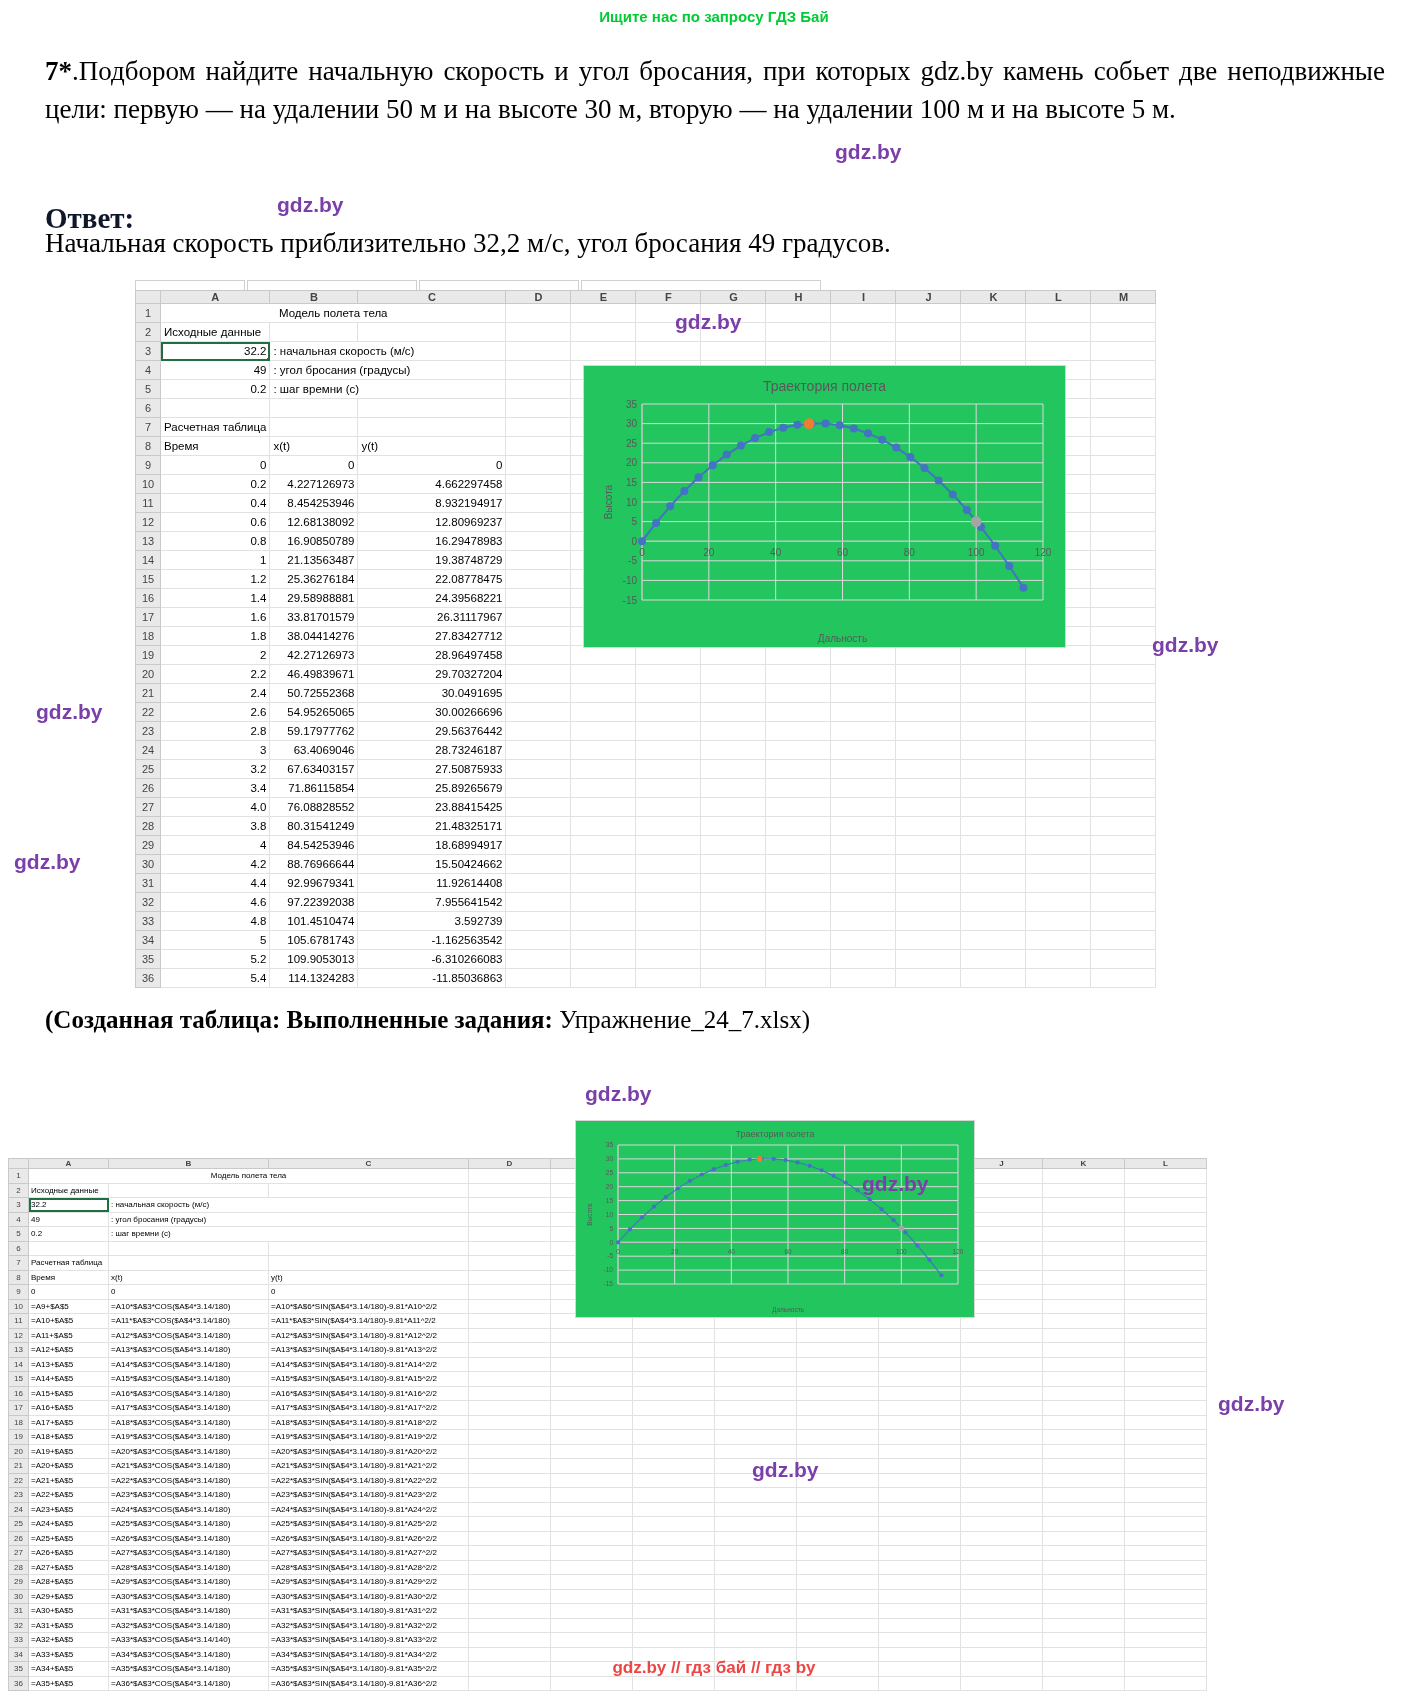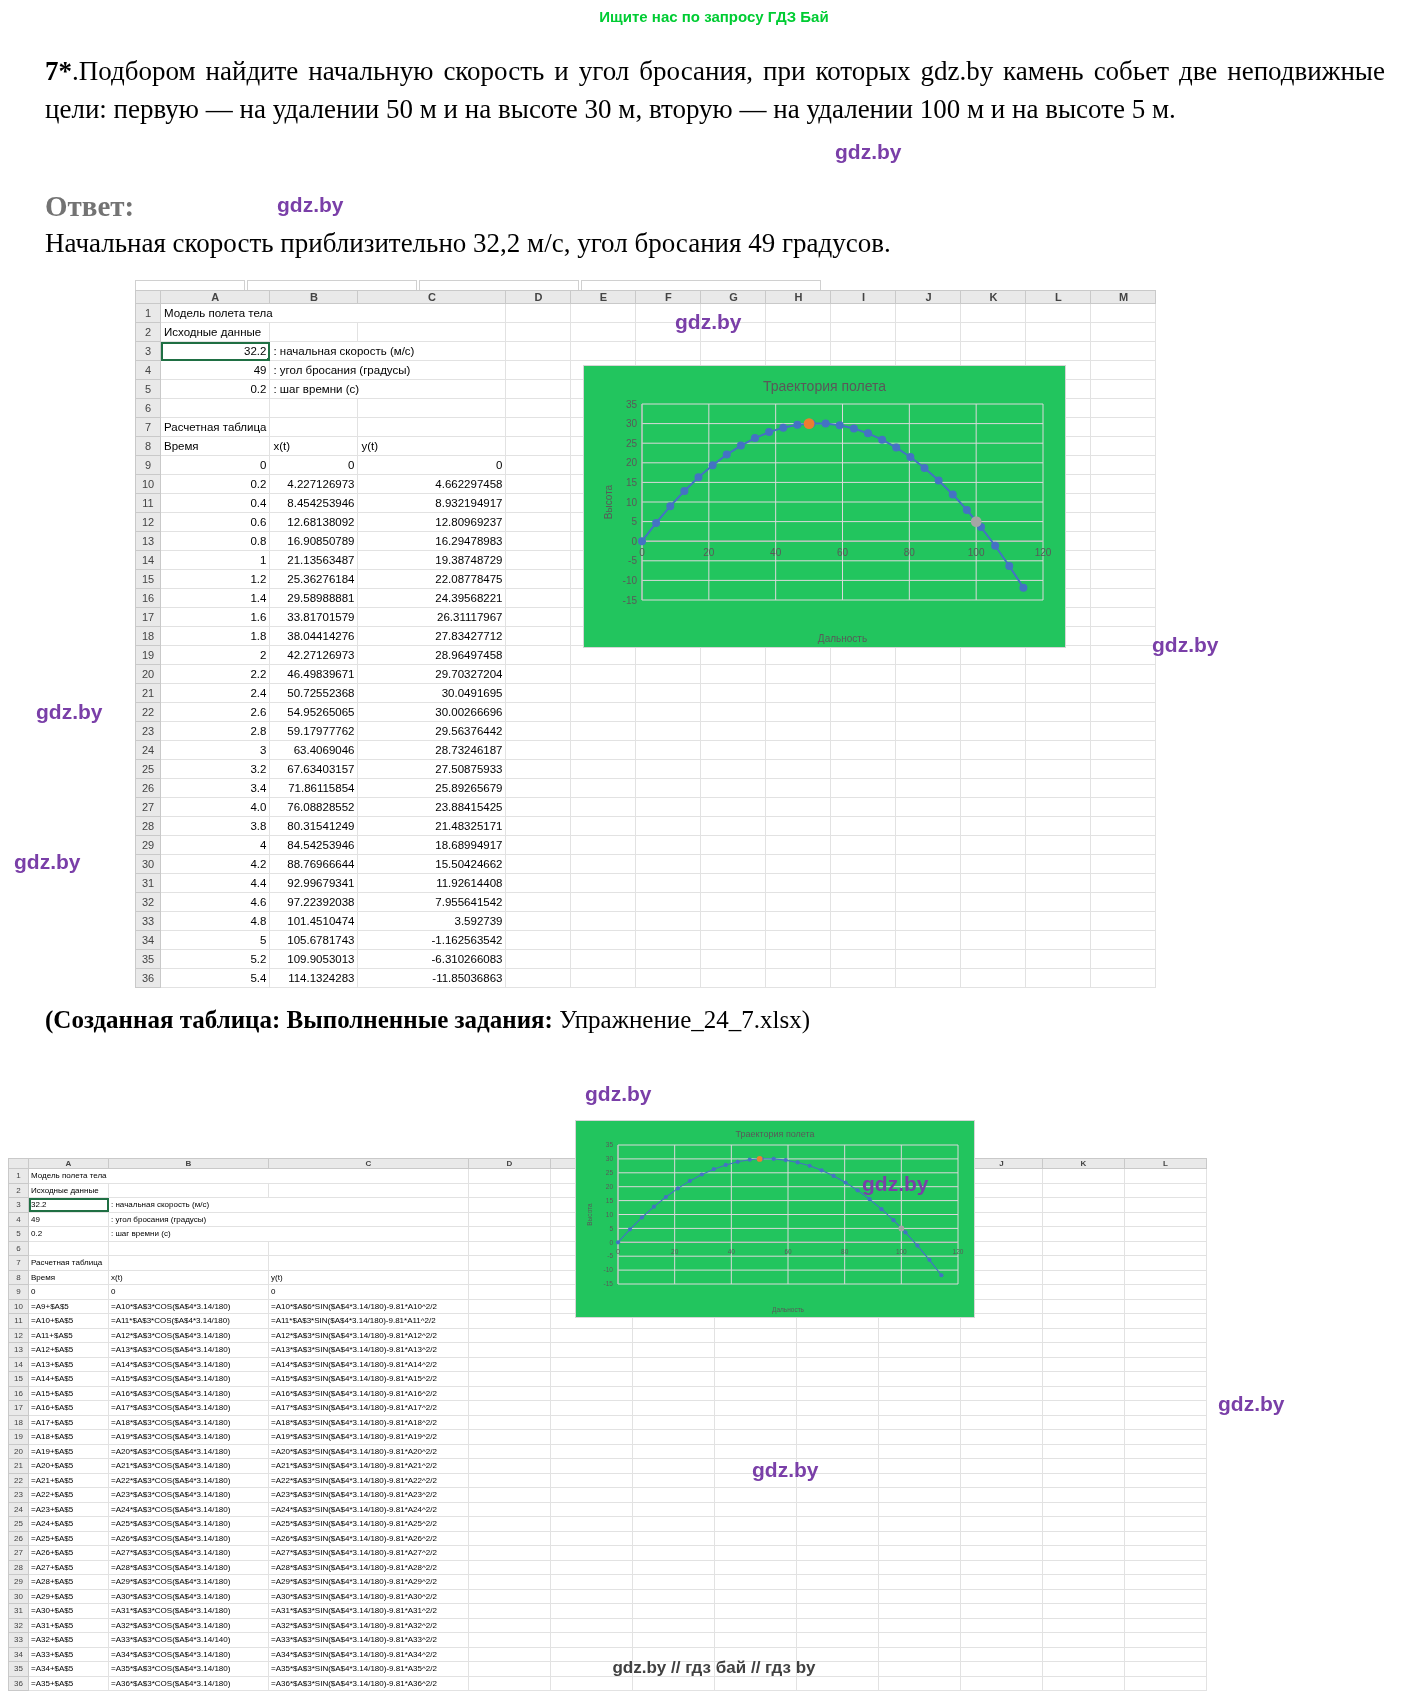--- a/index.html
+++ b/index.html
@@ -22,23 +22,23 @@
 
   
   .problem {
     position:absolute; left:45px; top:52px; width:1340px;
     font-family:"Liberation Serif", serif;
     font-size:27px; line-height:1.42; color:#000;
     text-align:justify;
   }
   .problem b { font-weight:bold; }
   .answer-label {
-    position:absolute; left:45px; top:190px;
+    position:absolute; left:45px; top:202px;
     font-family:"Liberation Serif", serif;
-    font-size:29px; font-weight:bold; color:#737373;
+    font-size:29px; font-weight:bold; color:#0f172a;
   }
   .answer-text {
     position:absolute; left:45px; top:228px;
     font-family:"Liberation Serif", serif;
     font-size:27px; color:#000;
   }
 
   
   .sheet { position:absolute; background:#fff; }
   .sheet table { border-collapse:collapse; table-layout:fixed; }
@@ -53,21 +53,21 @@
   #sheet1 table { font-size:11.5px; color:#000; }
   #sheet1 .colhdr, #sheet1 .rowhdr {
     background:#e9e9e9; color:#444; text-align:center; font-size:11px;
     border:1px solid #c9c9c9;
   }
   #sheet1 .corner { background:#e9e9e9; border:1px solid #c9c9c9; }
   #sheet1 td.cell { border:1px solid #e2e2e2; background:#fff; height:19px;
                     padding:0 3px; white-space:nowrap; overflow:hidden; }
   .num { text-align:right; }
   .txt { text-align:left; }
-  .ctr { }
+  .ctr { text-align:center; }
   .hdrcell { background:#ebebeb; }
   .selcell { outline:2px solid #1f6f43; outline-offset:-2px; position:relative; }
   .selcell::after {
     content:""; position:absolute; right:-3px; bottom:-3px;
     width:5px; height:5px; background:#1f6f43;
   }
 
   
   #sheet2 { left:8px; top:1158px; }
   #sheet2 table { font-size:8px; color:#000; }
@@ -90,21 +90,21 @@
   .chart-svg { display:block; }
 
   .caption {
     position:absolute; left:45px; top:1006px;
     font-family:"Liberation Serif", serif; font-size:25px; color:#000;
   }
   .caption b { font-weight:bold;margin-top:25px; }
 
   .footer {
     position:absolute; left:0; bottom:16px; width:100%;
-    text-align:center; color:#404040; font-size:17px; font-weight:bold;
+    text-align:center; color:#ef4444; font-size:17px; font-weight:bold;
   }
 </style>
 </head>
 <body>
 
 <div class="banner">Ищите нас по запросу ГДЗ Бай</div>
 
 <div class="problem">
   <b>7*</b><span>.Подбором найдите начальную скорость и угол бросания, при которых gdz.by камень собьет две неподвижные цели: первую — на удалении 50 м и на высоте 30 м, вторую — на удалении 100 м и на высоте 5 м.</span>
 </div>

